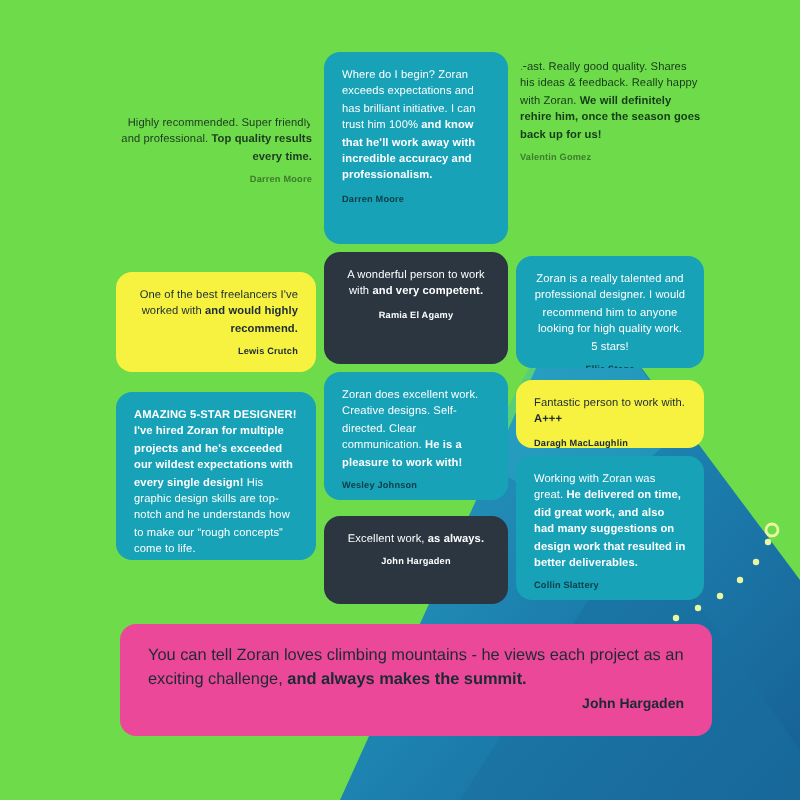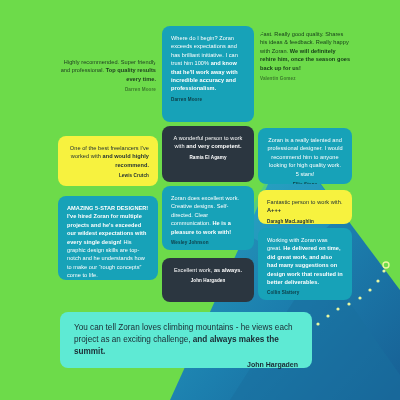--- a/index.html
+++ b/index.html
@@ -70,22 +70,22 @@
   #c-ellie{left:258px;top:128px;width:94px;height:56px;}
 
   #c-jon{left:58px;top:196px;width:100px;height:84px;}
   #c-zoran-teal{left:162px;top:186px;width:92px;height:64px;}
   #c-daragh{left:258px;top:190px;width:94px;height:34px;}
 
   #c-john-dark{left:162px;top:258px;width:92px;height:44px;}
   #c-collin{left:258px;top:228px;width:94px;height:72px;}
 
   #banner{
-    position:absolute;left:60px;top:312px;width:252px;height:56px;
-    background:#5eead4;border-radius:8px;box-sizing:border-box;
+    position:absolute;left:60px;top:312px;width:296px;height:56px;
+    background:#ec4899;border-radius:8px;box-sizing:border-box;
     padding:10px 14px 8px 14px;color:#1b2a33;
   }
   #banner .q{font-size:8.2px;line-height:1.45;margin:0;}
   #banner .q b{font-weight:bold;}
   #banner .author{font-size:7px;font-weight:bold;text-align:right;margin:3px 0 0 0;color:#1b2a33;}
 </style>
 </head>
 <body>
 
 <div id="stage">

